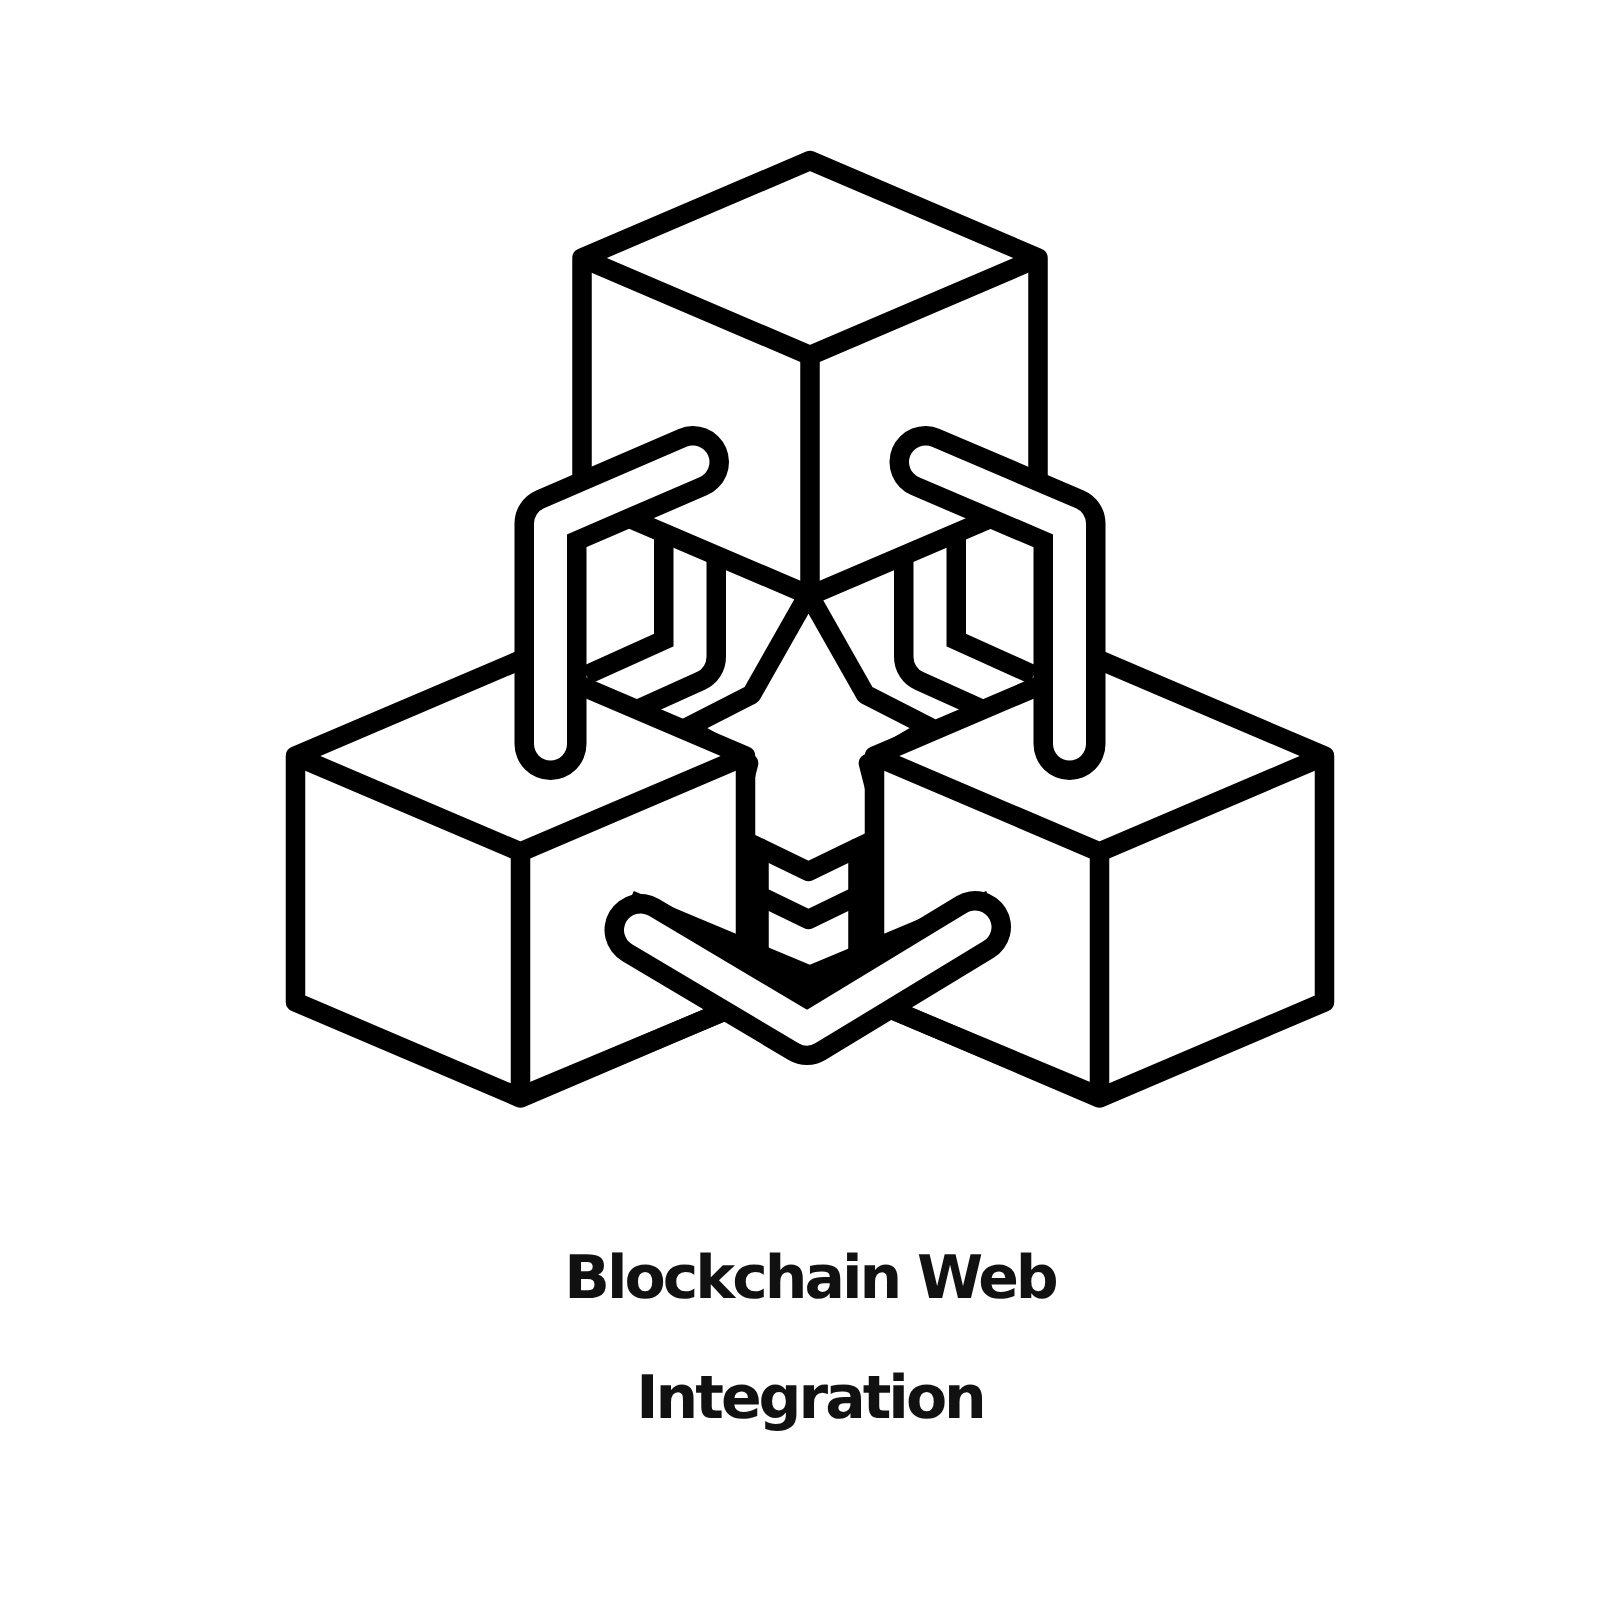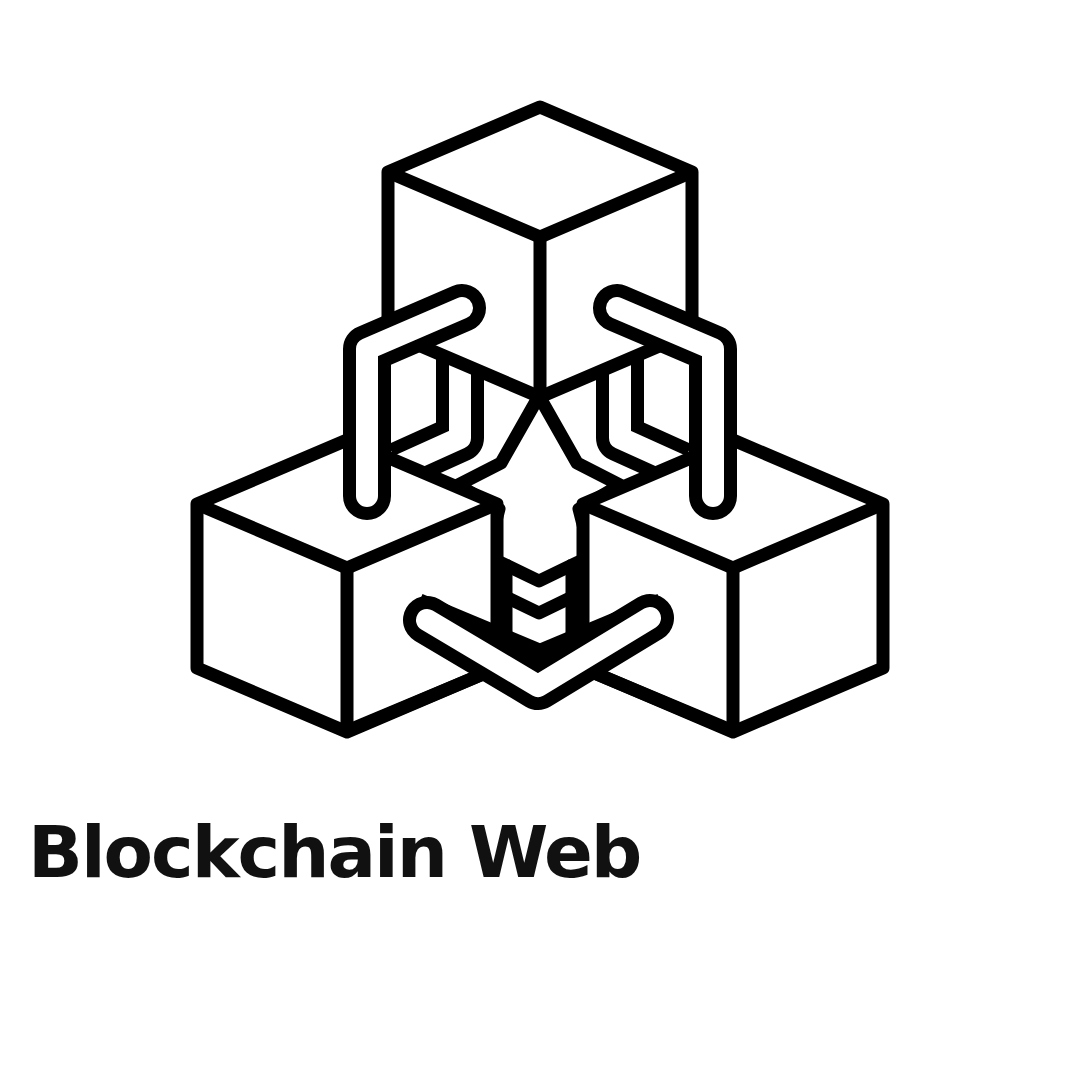--- a/index.html
+++ b/index.html
@@ -19,27 +19,26 @@
   .icon-wrap{position:absolute;left:0;top:0;width:1080px;height:790px;}
   svg .edge{stroke:var(--line);stroke-width:13;fill:none;stroke-linejoin:round;}
   svg .face{fill:var(--bg);stroke:var(--line);stroke-width:13;stroke-linejoin:round;}
   svg .band-out{stroke:var(--line);stroke-width:48;fill:none;stroke-linejoin:round;}
   svg .band-in{stroke:var(--bg);stroke-width:22;fill:none;stroke-linejoin:round;}
   svg .cap-round{stroke-linecap:round;}
   svg .cap-flat{stroke-linecap:butt;}
   svg .thin{stroke:var(--line);stroke-width:13;fill:none;stroke-linecap:butt;}
   .caption{
     position:absolute;left:0;right:0;top:812px;
-    text-align:left;
+    text-align:center;
     color:var(--text);
     font-weight:700;
-    font-size:72px;
+    font-size:40px;
     line-height:80px;
     letter-spacing:-2px;
-    margin-left:28px;
   }
   .caption .line{display:block;}
 </style>
 </head>
 <body>
 
 <div class="canvas">
 
   <div class="icon-wrap">
     <svg width="1080" height="790" viewBox="0 0 1080 790">
@@ -92,15 +91,16 @@
       </g>
       <g>
         <path class="band-out cap-round" d="M617,308 L713,349 L713,496"></path>
         <path class="band-in cap-round" d="M617,308 L713,349 L713,496"></path>
       </g>
     </svg>
   </div>
 
   <div class="caption">
     <span class="line">Blockchain Web</span>
+    <span class="line">Integration</span>
   </div>
 
 </div>
 
 </body></html>

